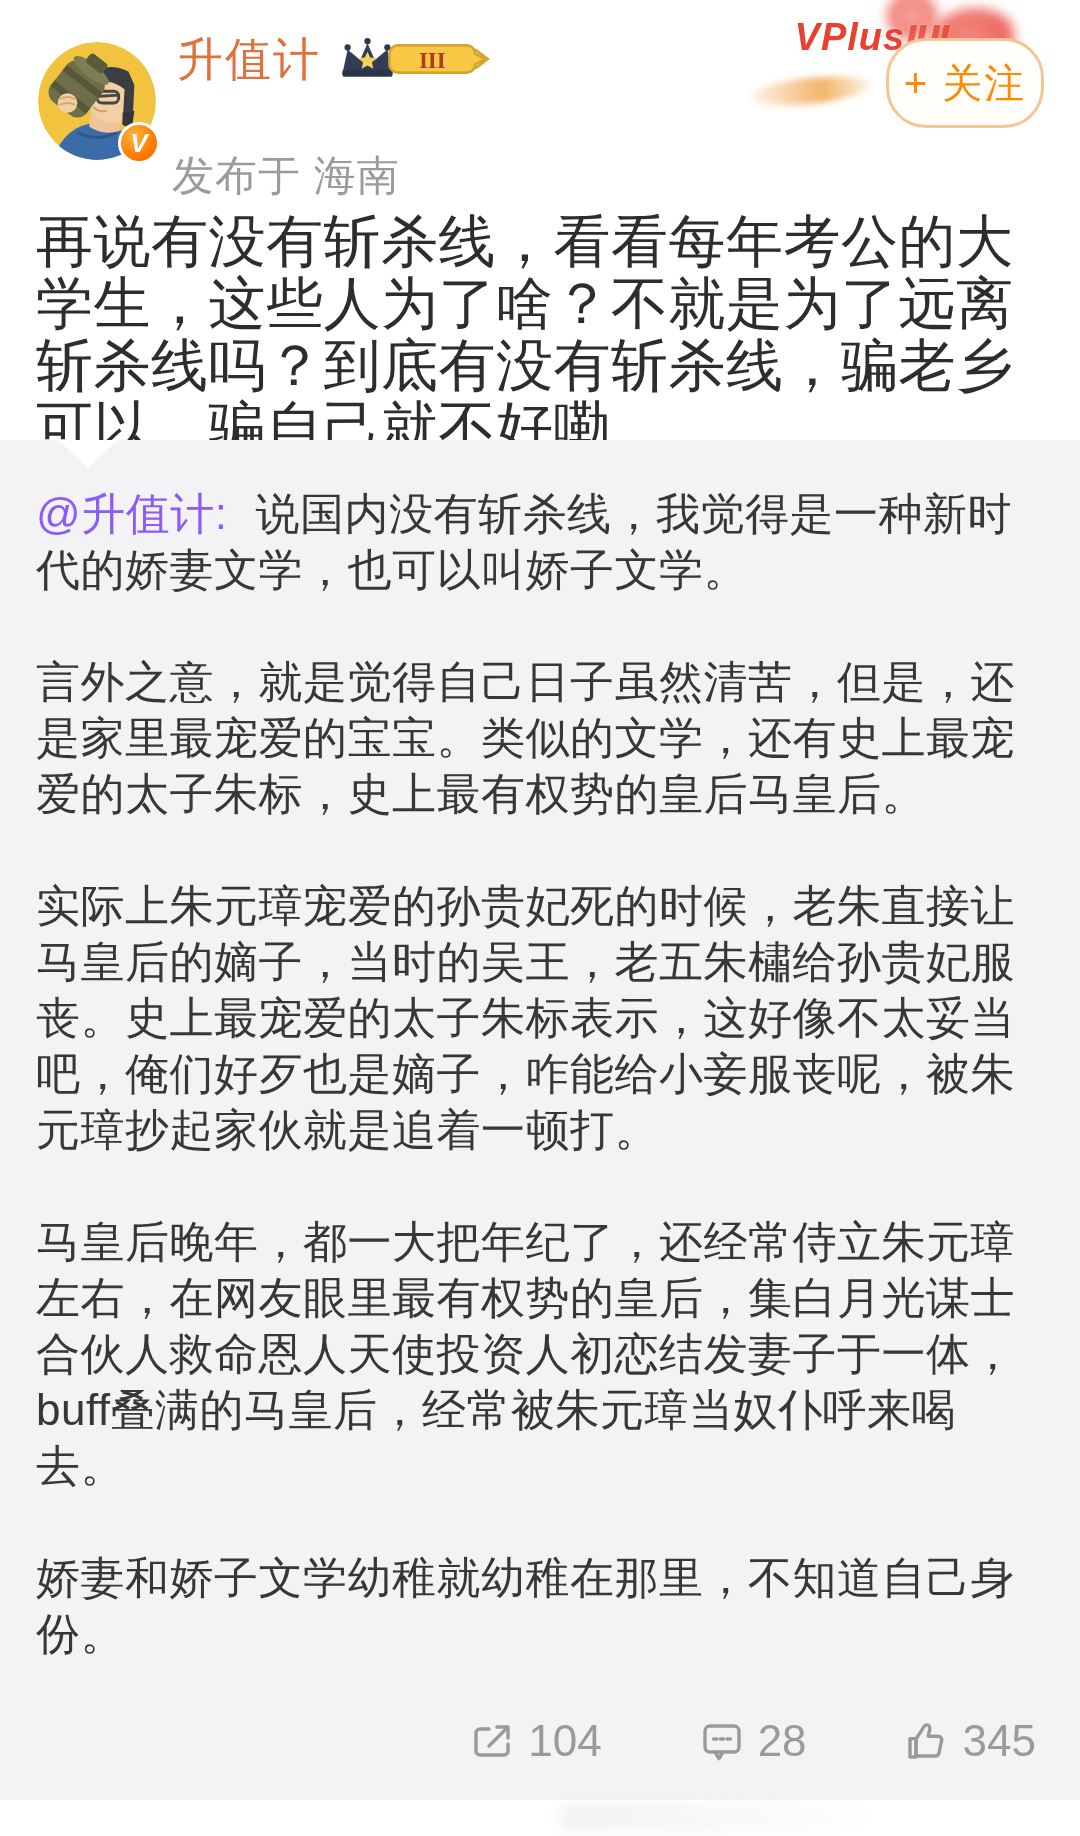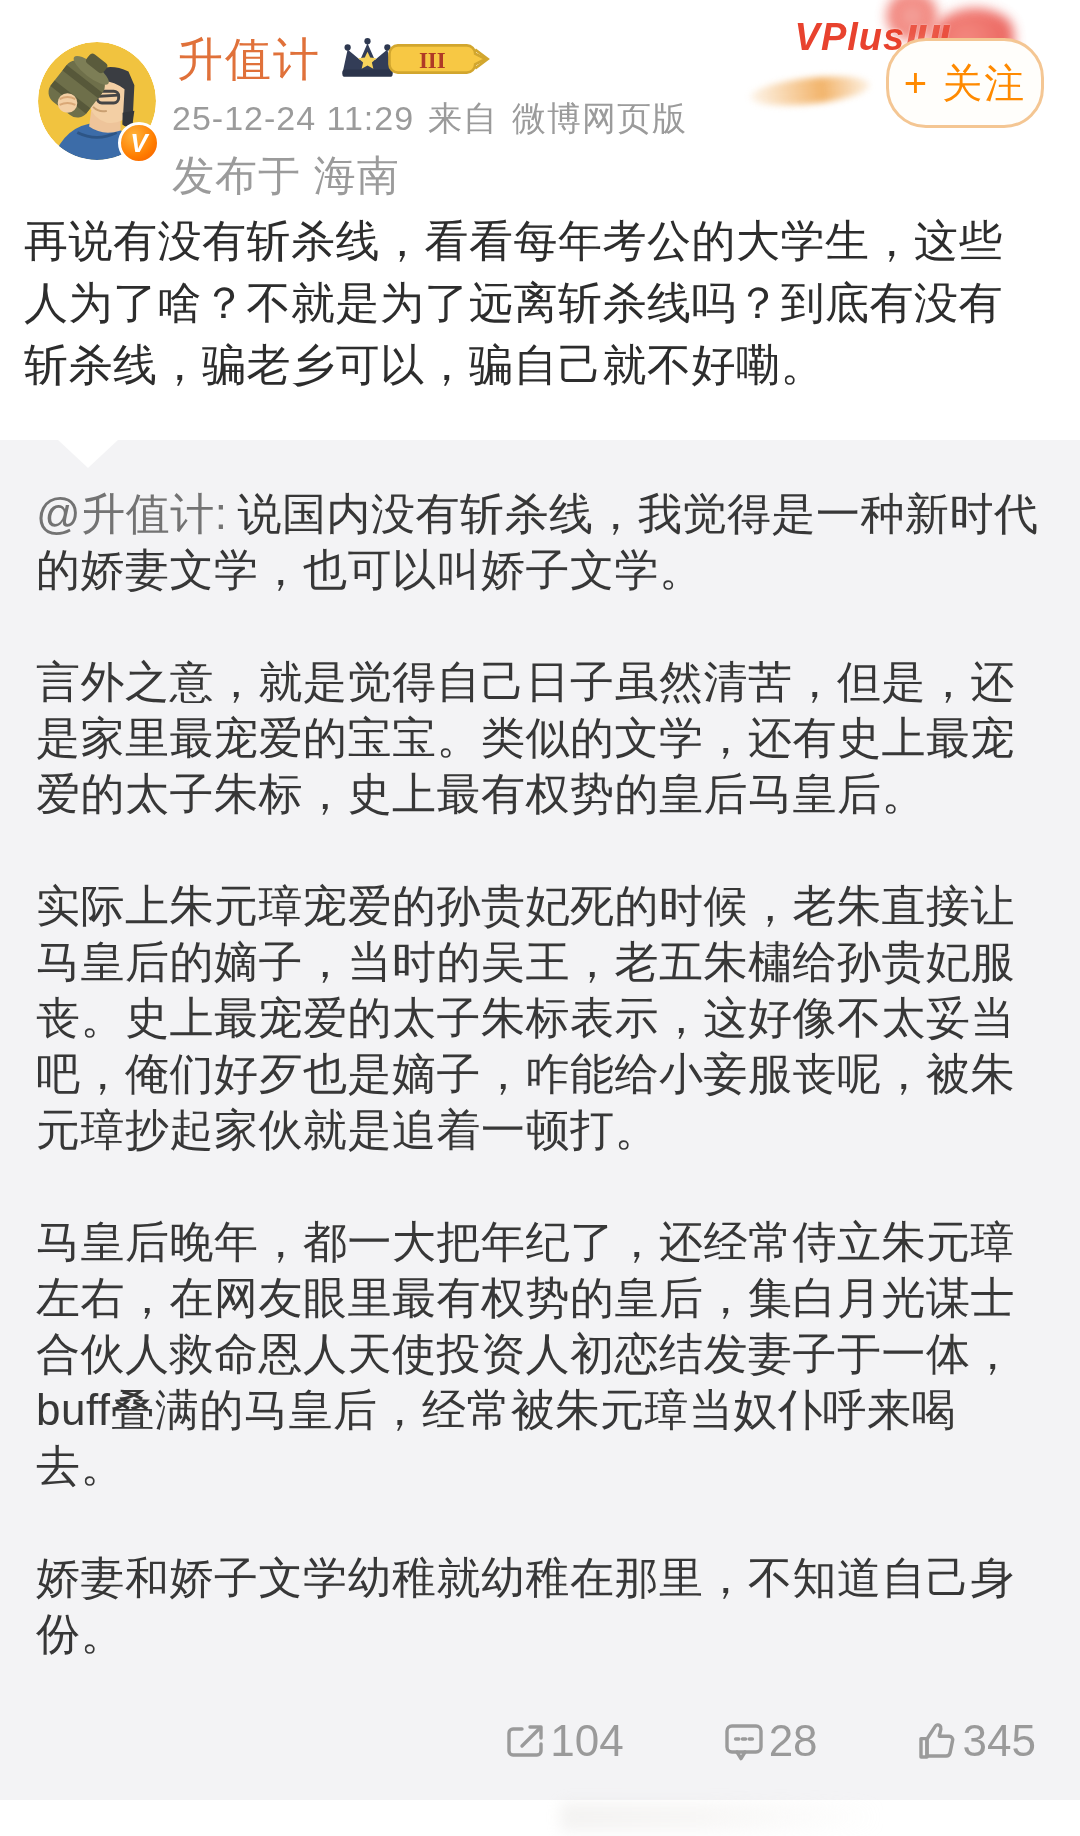--- a/index.html
+++ b/index.html
@@ -77,24 +77,24 @@
     background: radial-gradient(circle at 50% 50%, #f4938b, #ec5d52 65%, transparent 72%); opacity:.8;}
   .deco-swoosh {
     position: absolute; right: 210px; top: 78px; width: 120px; height: 26px;
     border-radius: 50%; z-index: 0;
     background: linear-gradient(90deg, rgba(246,188,116,.15), #f2b46b 60%, rgba(246,188,116,.2));
     filter: blur(3px); transform: rotate(-6deg);
   }
 
   
   .post-text {
-    margin: 14px 36px 0 24px;
+    margin: 14px 36px 0 36px;
     width: 1008px;
     color: #2d2d2d;
-    font-size: 44px;
+    font-size: 57px;
     line-height: 62px;
     letter-spacing: .5px;
   }
 
   
   .quote {
     position: absolute; left: 0; top: 440px;
     width: 1080px; height: 1360px;
     background: #f3f3f5;
     padding: 46px 36px 0 36px;
@@ -107,29 +107,29 @@
     border-top: 28px solid #ffffff;
   }
   .quote p {
     color: #373737;
     font-size: 44px;
     line-height: 56px;
     letter-spacing: .5px;
     margin-bottom: 56px;
   }
   .quote p:last-of-type { margin-bottom: 0; }
-  .quote-author { color: #737373; margin-right: 10px; }
+  .quote-author { color: #8b5cf6; margin-right: 28px; }
 
   
   .actions {
     position: absolute; right: 44px; bottom: 34px;
     display: flex; align-items: center; gap: 96px;
     color: #9a9a9a; font-size: 44px;
   }
-  .action-group { display: flex; align-items: center; gap: 1px; cursor: pointer; }
+  .action-group { display: flex; align-items: center; gap: 12px; cursor: pointer; }
   .action-group svg { display: block; }
 
   
   .watermark {
     position: absolute; left: 560px; top: 1802px;
     width: 360px; height: 30px;
     background: linear-gradient(90deg, #d8d5d2, #e7e4e1 40%, transparent 90%);
     opacity: .28; filter: blur(7px); border-radius: 6px;
   }
 </style>
@@ -194,25 +194,20 @@
         <path d="M7 36 L12 13 L24 23 L31 7 L38 23 L50 13 L55 36 Z" fill="#333d57"></path>
         <rect x="7" y="32" width="48" height="7" rx="2.5" fill="#2b344b"></rect>
         <polygon points="31,15 33.6,20.6 39.8,21.2 35.2,25.4 36.6,31.4 31,28.2 25.4,31.4 26.8,25.4 22.2,21.2 28.4,20.6" fill="#f6d35c"></polygon>
 
         <path d="M60 9 h66 a8 8 0 0 1 8 8 v0 l10 5 -10 5 v0 a8 8 0 0 1 -8 8 h-66 a8 8 0 0 1 -8 -8 v-10 a8 8 0 0 1 8 -8 Z" fill="#f7c844" stroke="#d2a62e" stroke-width="2.5"></path>
         <path d="M134 13 l12 9 -12 9" fill="none" stroke="#d2a62e" stroke-width="2.5"></path>
         <text x="93" y="31" text-anchor="middle" font-size="22" font-weight="bold" fill="#b03a26" font-family="'Liberation Serif', serif">III</text>
       </svg>
     </div>
 
-    <div class="meta-row">
-      <span>25-12-24 11:29</span>
-      <span>来自</span>
-      <span>微博网页版</span>
-    </div>
 
     <div class="location-row">发布于 海南</div>
 
     <div class="follow-btn">+ 关注</div>
   </div>
 
   <div class="post-text">再说有没有斩杀线，看看每年考公的大学生，这些人为了啥？不就是为了远离斩杀线吗？到底有没有斩杀线，骗老乡可以，骗自己就不好嘞。</div>
 
   <div class="quote">
     <div class="quote-notch"></div>

